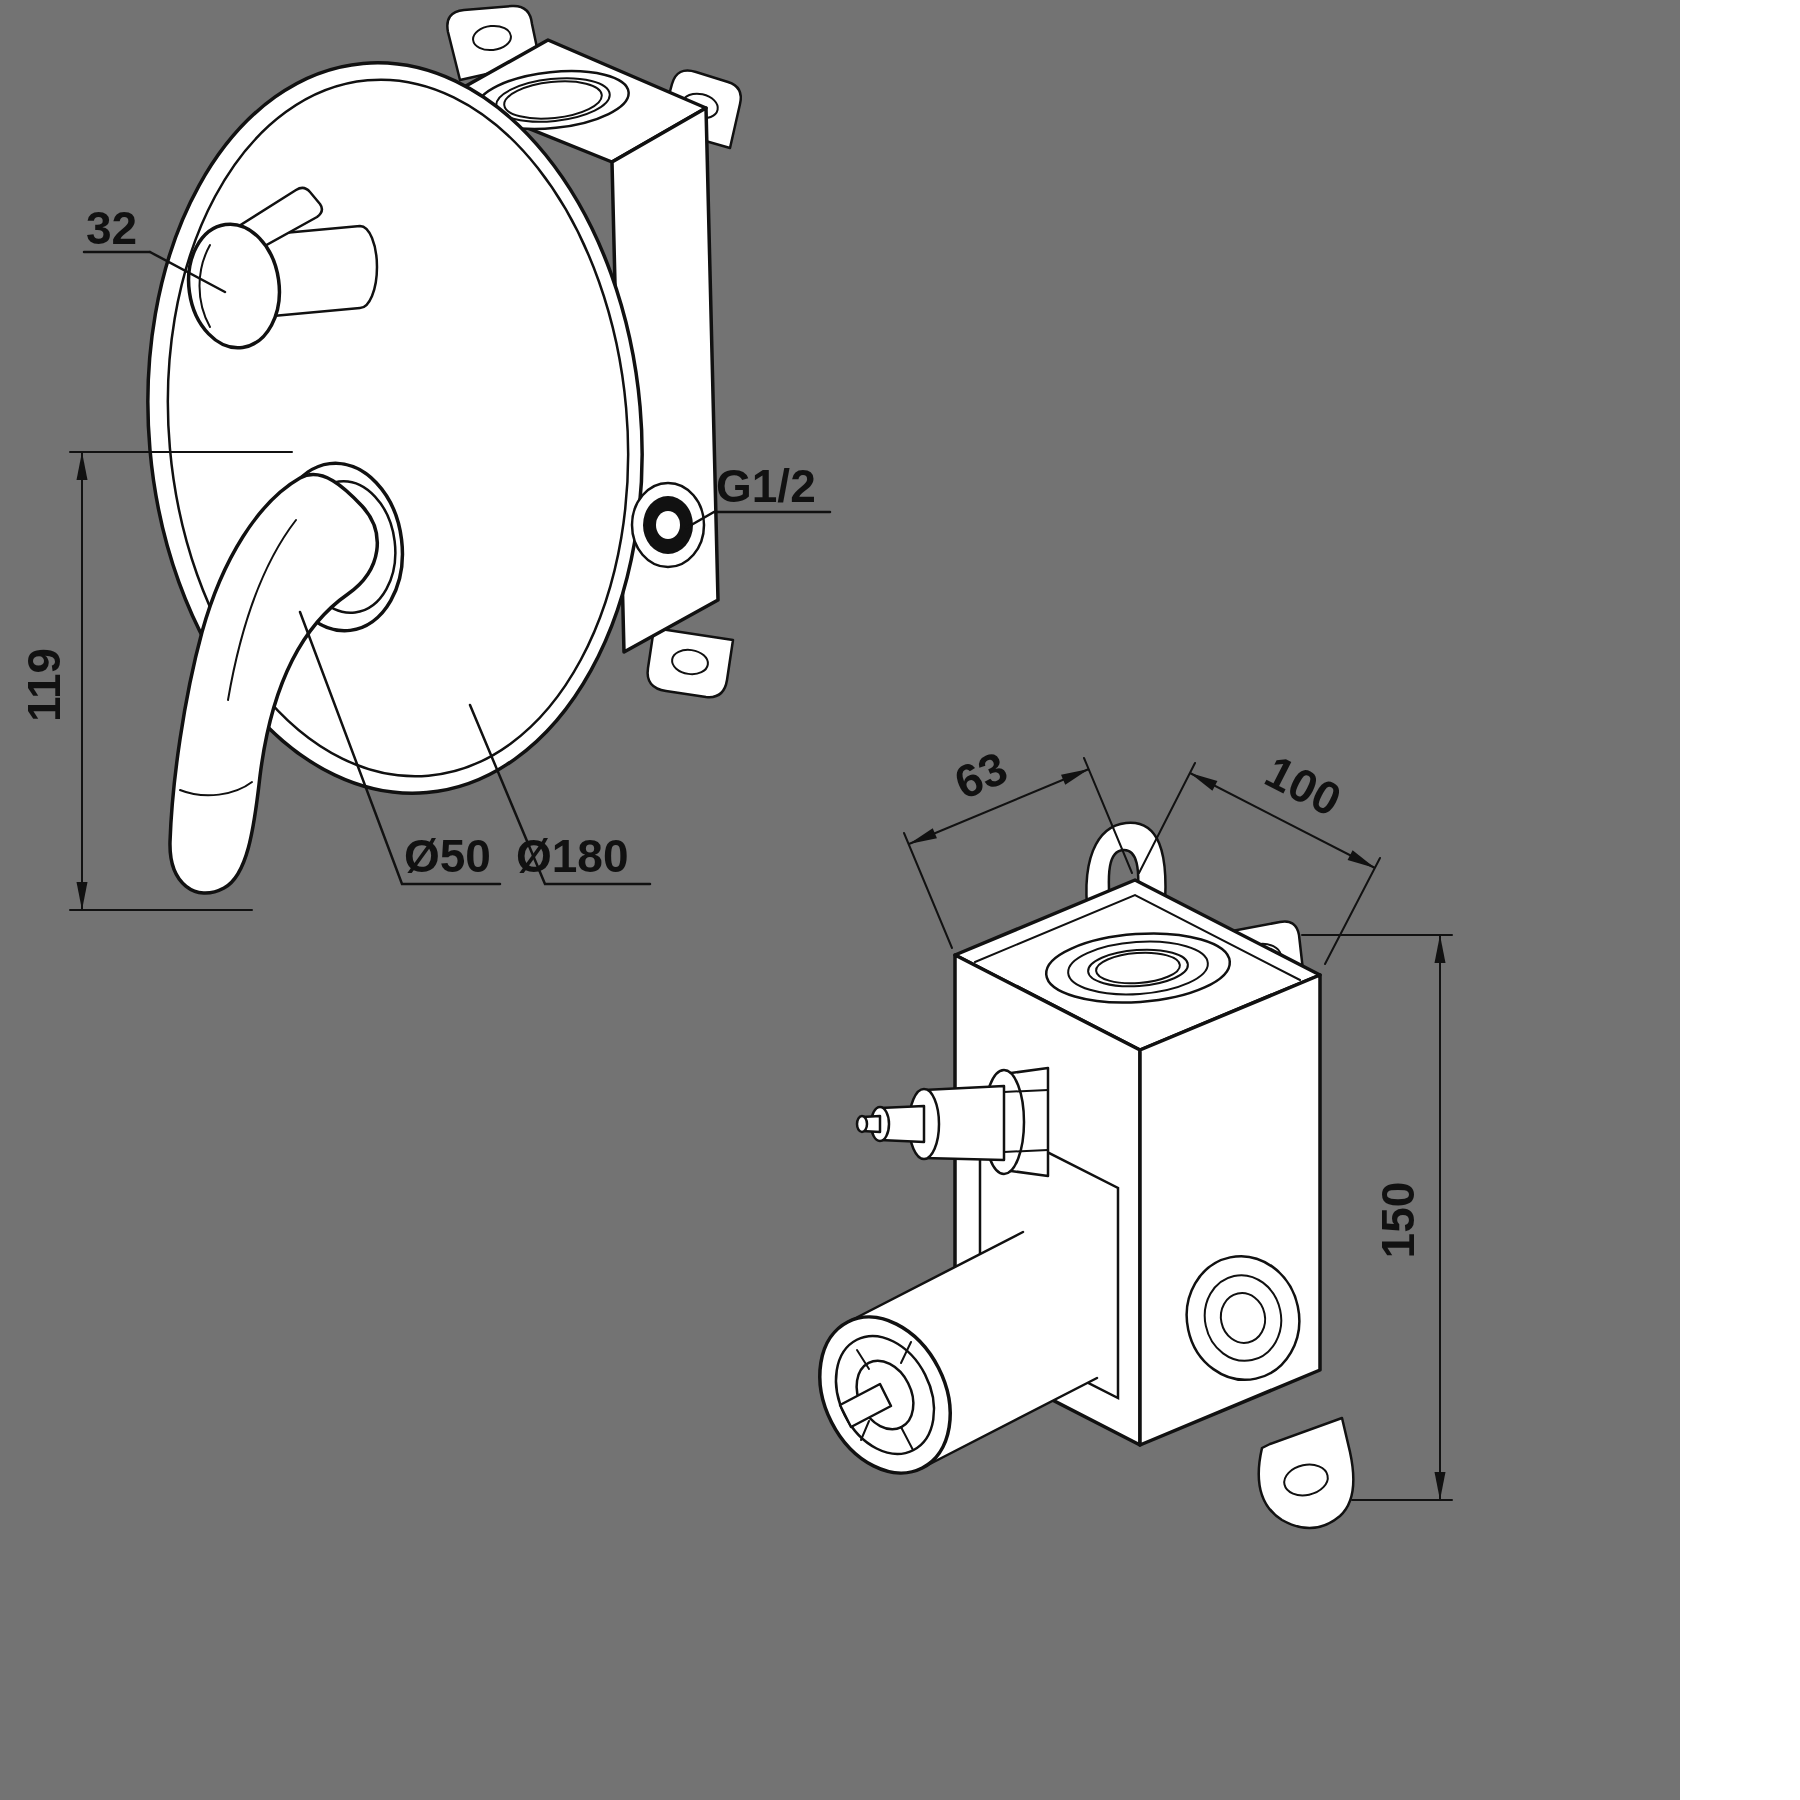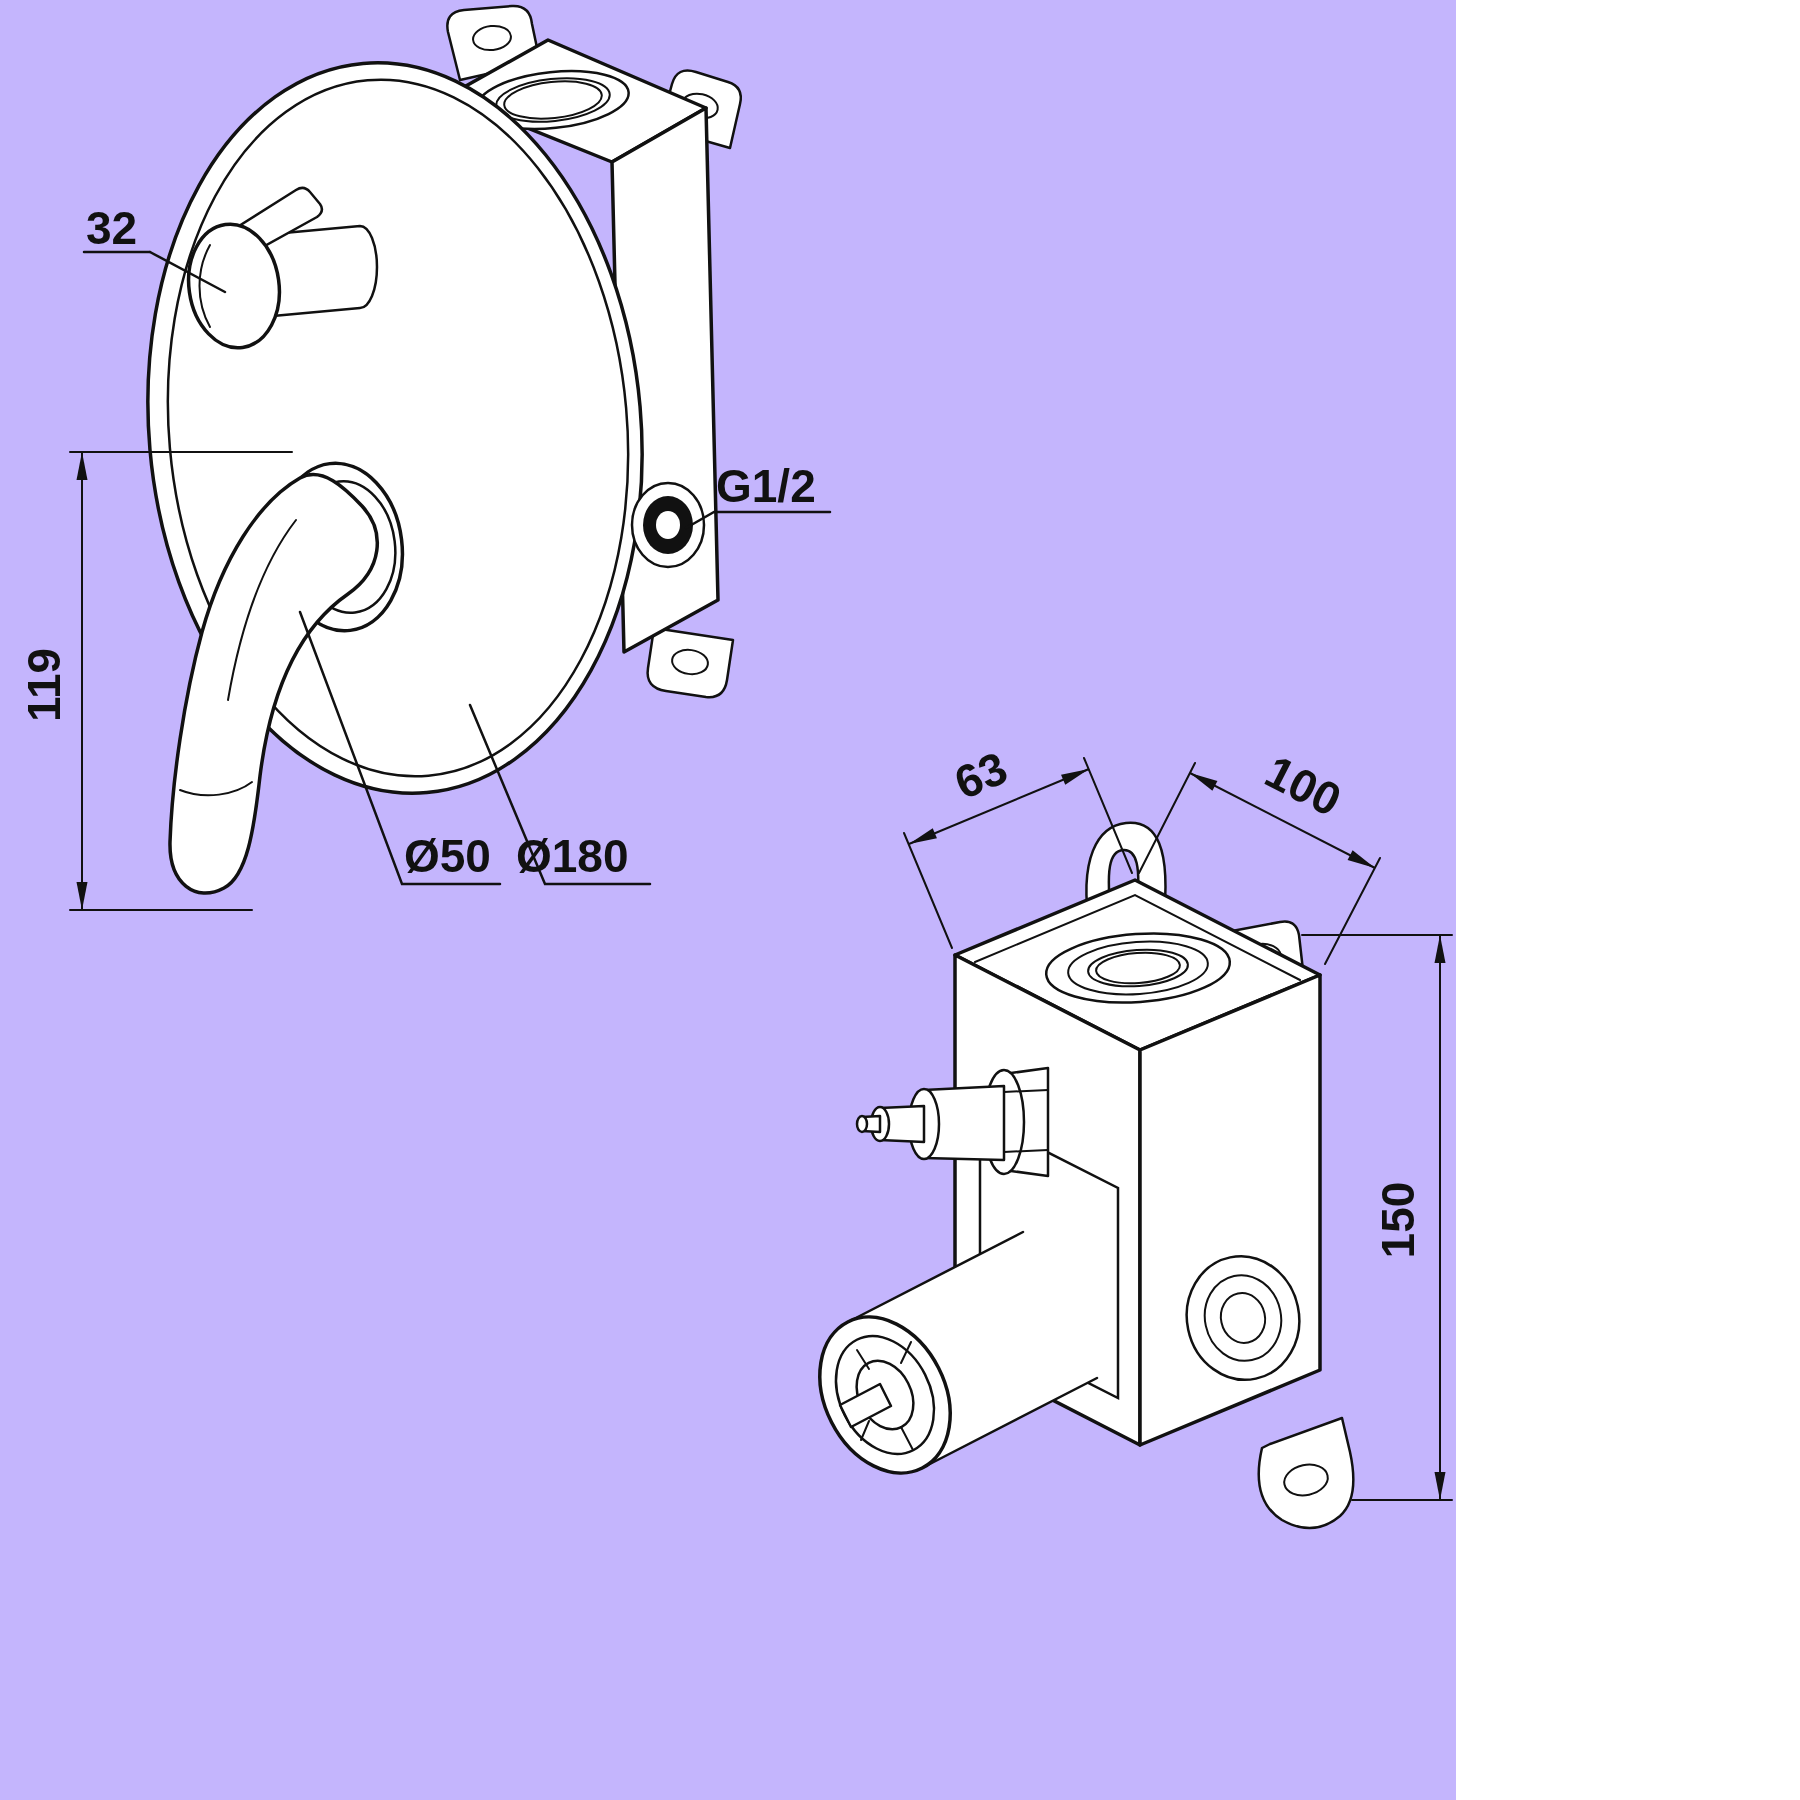--- a/index.html
+++ b/index.html
@@ -1,16 +1,16 @@
 <!DOCTYPE html>
 <html><head>
 <meta charset="utf-8">
 <style>
   html,body{margin:0;padding:0;background:#ffffff;}
-  .stage{width:1456px;height:1800px;position:relative;background:#c4b5fd;overflow:hidden;}
+  .stage{width:1680px;height:1800px;position:relative;background:#737373;overflow:hidden;}
   svg{position:absolute;left:0;top:0;}
   .part{fill:#fff;stroke:#111;stroke-width:3.5;stroke-linejoin:round;stroke-linecap:round;}
   .part2{fill:#fff;stroke:#111;stroke-width:2.5;stroke-linejoin:round;stroke-linecap:round;}
   .detail{fill:none;stroke:#111;stroke-width:2.5;stroke-linecap:round;}
   .thin{fill:none;stroke:#111;stroke-width:2;stroke-linecap:round;}
   .dimline{fill:none;stroke:#111;stroke-width:2;}
   .leader{fill:none;stroke:#111;stroke-width:2.5;stroke-linecap:round;}
   .dim{font:bold 46px "Liberation Sans", sans-serif;fill:#111;}
 </style>
 </head>

